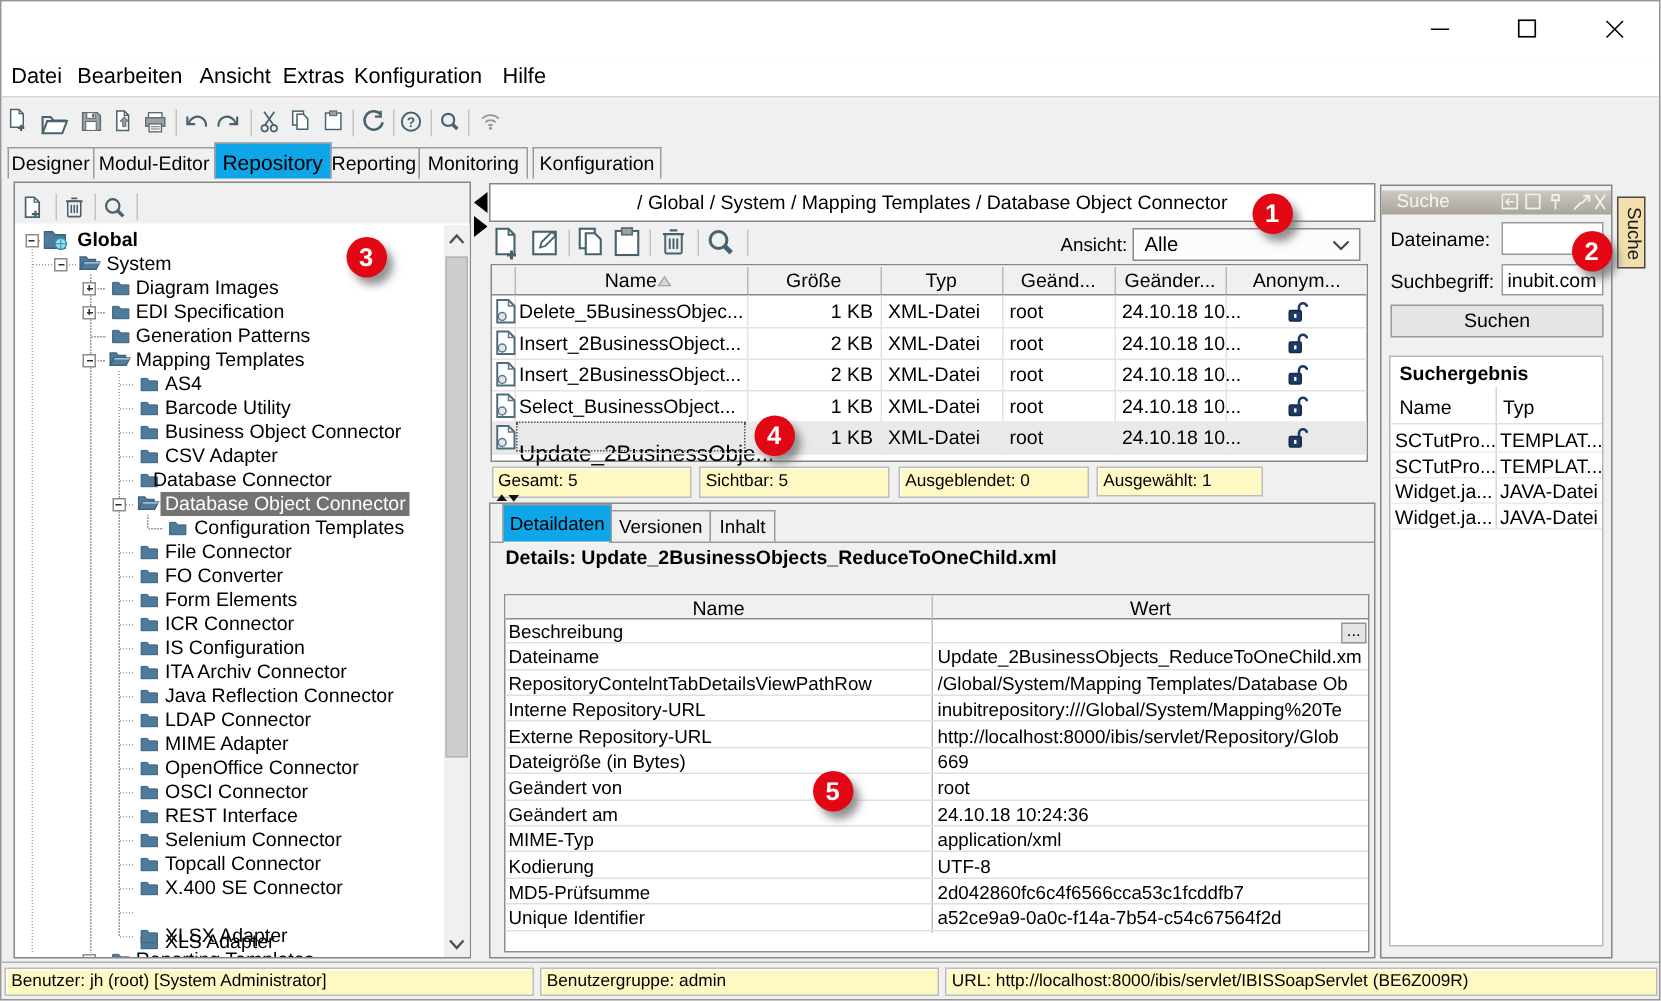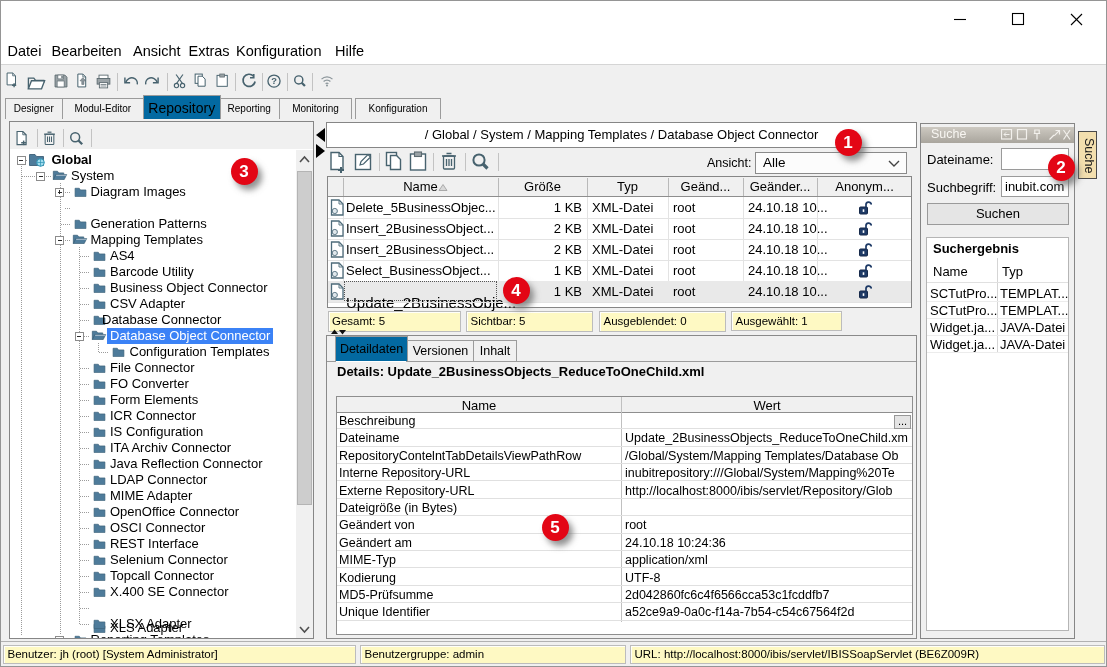--- a/index.html
+++ b/index.html
@@ -10,22 +10,22 @@
  box-shadow:4px 5px 6px rgba(110,110,110,0.75);z-index:50;}
 .panel{position:absolute;border:1px solid #868686;}
 .treerow{position:absolute;height:16px;font-size:13px;line-height:16px;white-space:nowrap;color:#000;}
 .fld{position:absolute;}
 .expander{position:absolute;width:9px;height:9px;background:#fff;border:1px solid #8c8c8c;}
 .expander i{position:absolute;background:#2b2b2b;}
 .vdot{position:absolute;width:1px;background-image:repeating-linear-gradient(to bottom,#9b9b9b 0 1px,transparent 1px 2px);}
 .hdot{position:absolute;height:1px;background-image:repeating-linear-gradient(to right,#9b9b9b 0 1px,transparent 1px 2px);}
 .sep{position:absolute;width:1px;height:18px;background:#c3c3c3;}
 .cell{position:absolute;border:1px solid #bcbcbc;box-shadow:inset 1px 1px 0 rgba(255,255,255,.9);font-size:11.5px;color:#000;padding-left:3.5px;background:#fef9c3;white-space:nowrap;overflow:hidden;}
-.tab{position:absolute;border:1px solid #9b9b9b;border-bottom:none;background:#f0f0f0;text-align:center;font-size:10px;color:#000;}
-.tabsel{background:#0369a1;z-index:3;}
+.tab{position:absolute;border:1px solid #9b9b9b;border-bottom:none;background:#f0f0f0;text-align:center;font-size:13px;color:#000;}
+.tabsel{background:#0ea5e9;z-index:3;}
 </style></head><body>
 <div id="win">
 
 <div class="abs" style="left:0;top:0;width:1105px;height:40px;background:#fff;"></div>
 <svg class="abs" style="left:940px;top:0px" width="160" height="40" viewBox="0 0 160 40">
 <g stroke="#000" stroke-width="1.1" fill="none">
 <line x1="13" y1="18.5" x2="25" y2="18.5"></line>
 <rect x="71.5" y="12.5" width="11" height="11"></rect>
 <line x1="130" y1="13" x2="141" y2="24"></line>
         <line x1="141" y1="13" x2="130" y2="24"></line>
@@ -187,20 +187,30 @@
 <div class="expander" style="left:45.3px;top:3.5px;">
           <i style="left:1.5px;top:3px;width:4px;height:1px;"></i>
           <i style="left:3px;top:1.5px;width:1px;height:4px;"></i>
         </div>
 <svg class="fld" style="left:63.5px;top:3px" width="13" height="10" viewBox="0 0 14 12">
           <path d="M0.5 11.5 v-10 h5 l1.5 2 h6.5 v8 z" fill="#4e7b9a" stroke="#3d6078" stroke-width="0.8"></path>
         </svg>
 <span style="position:absolute;left:80.5px;top:0;font-weight:normal;">Diagram Images</span>
 </div>
 <div class="hdot" style="left:54.8px;top:59px;width:5.700000000000003px;"></div>
+<div class="treerow" style="left:0;top:51px;width:303px;">
+<div class="expander" style="left:45.3px;top:3.5px;">
+          <i style="left:1.5px;top:3px;width:4px;height:1px;"></i>
+          <i style="left:3px;top:1.5px;width:1px;height:4px;"></i>
+        </div>
+<svg class="fld" style="left:63.5px;top:3px" width="13" height="10" viewBox="0 0 14 12">
+          <path d="M0.5 11.5 v-10 h5 l1.5 2 h6.5 v8 z" fill="#4e7b9a" stroke="#3d6078" stroke-width="0.8"></path>
+        </svg>
+<span style="position:absolute;left:80.5px;top:0;font-weight:normal;">EDI Specification</span>
+</div>
 <div class="hdot" style="left:50.5px;top:75px;width:10.0px;"></div>
 <div class="treerow" style="left:0;top:67px;width:303px;">
 <svg class="fld" style="left:63.5px;top:3px" width="13" height="10" viewBox="0 0 14 12">
           <path d="M0.5 11.5 v-10 h5 l1.5 2 h6.5 v8 z" fill="#4e7b9a" stroke="#3d6078" stroke-width="0.8"></path>
         </svg>
 <span style="position:absolute;left:80.5px;top:0;font-weight:normal;">Generation Patterns</span>
 </div>
 <div class="hdot" style="left:54.8px;top:91px;width:5.700000000000003px;"></div>
 <div class="treerow" style="left:0;top:83px;width:303px;">
 <div class="expander" style="left:45.3px;top:3.5px;">
@@ -251,21 +261,21 @@
 <div class="hdot" style="left:74px;top:187px;width:6px;"></div>
 <div class="treerow" style="left:0;top:179px;width:303px;">
 <div class="expander" style="left:64.5px;top:3.5px;">
           <i style="left:1.5px;top:3px;width:4px;height:1px;"></i>
         </div>
 <svg class="fld" style="left:81px;top:2px" width="16" height="10" viewBox="0 0 17 12">
           <path d="M0.5 11.5 v-10 h5 l1.5 2 h6 v2.5" fill="#4e7b9a" stroke="#3d6078" stroke-width="0.9"></path>
           <path d="M0.5 11.5 l3-6 h13 l-3 6 z" fill="#4e7b9a" stroke="#3d6078" stroke-width="0.9"></path>
           <path d="M3.9 6.3 h12.2" stroke="#fff" stroke-width="0.7"></path>
         </svg>
-<span style="position:absolute;left:97px;top:0;background:#3b82f6;color:#fff;padding:0 3px;font-weight:normal;">Database Object Connector</span>
+<span style="position:absolute;left:97px;top:0;background:#737373;color:#fff;padding:0 3px;font-weight:normal;">Database Object Connector</span>
 </div>
 <div class="hdot" style="left:88.8px;top:203px;width:10.200000000000003px;"></div>
 <div class="treerow" style="left:0;top:195px;width:303px;">
 <svg class="fld" style="left:102px;top:3px" width="13" height="10" viewBox="0 0 14 12">
           <path d="M0.5 11.5 v-10 h5 l1.5 2 h6.5 v8 z" fill="#4e7b9a" stroke="#3d6078" stroke-width="0.8"></path>
         </svg>
 <span style="position:absolute;left:119.5px;top:0;font-weight:normal;">Configuration Templates</span>
 </div>
 <div class="hdot" style="left:69.5px;top:219px;width:10.5px;"></div>
 <div class="treerow" style="left:0;top:211px;width:303px;">
@@ -585,20 +595,21 @@
 <div class="abs" style="left:338px;top:447.8px;font-size:12.5px;color:#000;white-space:nowrap;">RepositoryContelntTabDetailsViewPathRow</div>
 <div class="abs" style="left:624px;top:447.8px;font-size:12.5px;color:#000;white-space:nowrap;overflow:hidden;width:288px;">/Global/System/Mapping Templates/Database Ob</div>
 <div class="abs" style="left:336px;top:462.0px;width:575px;height:1px;background:#e0e0e0;"></div>
 <div class="abs" style="left:338px;top:465.2px;font-size:12.5px;color:#000;white-space:nowrap;">Interne Repository-URL</div>
 <div class="abs" style="left:624px;top:465.2px;font-size:12.5px;color:#000;white-space:nowrap;overflow:hidden;width:288px;">inubitrepository:///Global/System/Mapping%20Te</div>
 <div class="abs" style="left:336px;top:479.4px;width:575px;height:1px;background:#e0e0e0;"></div>
 <div class="abs" style="left:338px;top:482.6px;font-size:12.5px;color:#000;white-space:nowrap;">Externe Repository-URL</div>
 <div class="abs" style="left:624px;top:482.6px;font-size:12.5px;color:#000;white-space:nowrap;overflow:hidden;width:288px;">http://localhost:8000/ibis/servlet/Repository/Glob</div>
 <div class="abs" style="left:336px;top:496.8px;width:575px;height:1px;background:#e0e0e0;"></div>
 <div class="abs" style="left:338px;top:500.0px;font-size:12.5px;color:#000;white-space:nowrap;">Dateigröße (in Bytes)</div>
+<div class="abs" style="left:624px;top:500.0px;font-size:12.5px;color:#000;white-space:nowrap;overflow:hidden;width:288px;">669</div>
 <div class="abs" style="left:336px;top:514.2px;width:575px;height:1px;background:#e0e0e0;"></div>
 <div class="abs" style="left:338px;top:517.4px;font-size:12.5px;color:#000;white-space:nowrap;">Geändert von</div>
 <div class="abs" style="left:624px;top:517.4px;font-size:12.5px;color:#000;white-space:nowrap;overflow:hidden;width:288px;">root</div>
 <div class="abs" style="left:336px;top:531.6px;width:575px;height:1px;background:#e0e0e0;"></div>
 <div class="abs" style="left:338px;top:534.8px;font-size:12.5px;color:#000;white-space:nowrap;">Geändert am</div>
 <div class="abs" style="left:624px;top:534.8px;font-size:12.5px;color:#000;white-space:nowrap;overflow:hidden;width:288px;">24.10.18 10:24:36</div>
 <div class="abs" style="left:336px;top:549.0px;width:575px;height:1px;background:#e0e0e0;"></div>
 <div class="abs" style="left:338px;top:552.2px;font-size:12.5px;color:#000;white-space:nowrap;">MIME-Typ</div>
 <div class="abs" style="left:624px;top:552.2px;font-size:12.5px;color:#000;white-space:nowrap;overflow:hidden;width:288px;">application/xml</div>
 <div class="abs" style="left:336px;top:566.4px;width:575px;height:1px;background:#e0e0e0;"></div>

